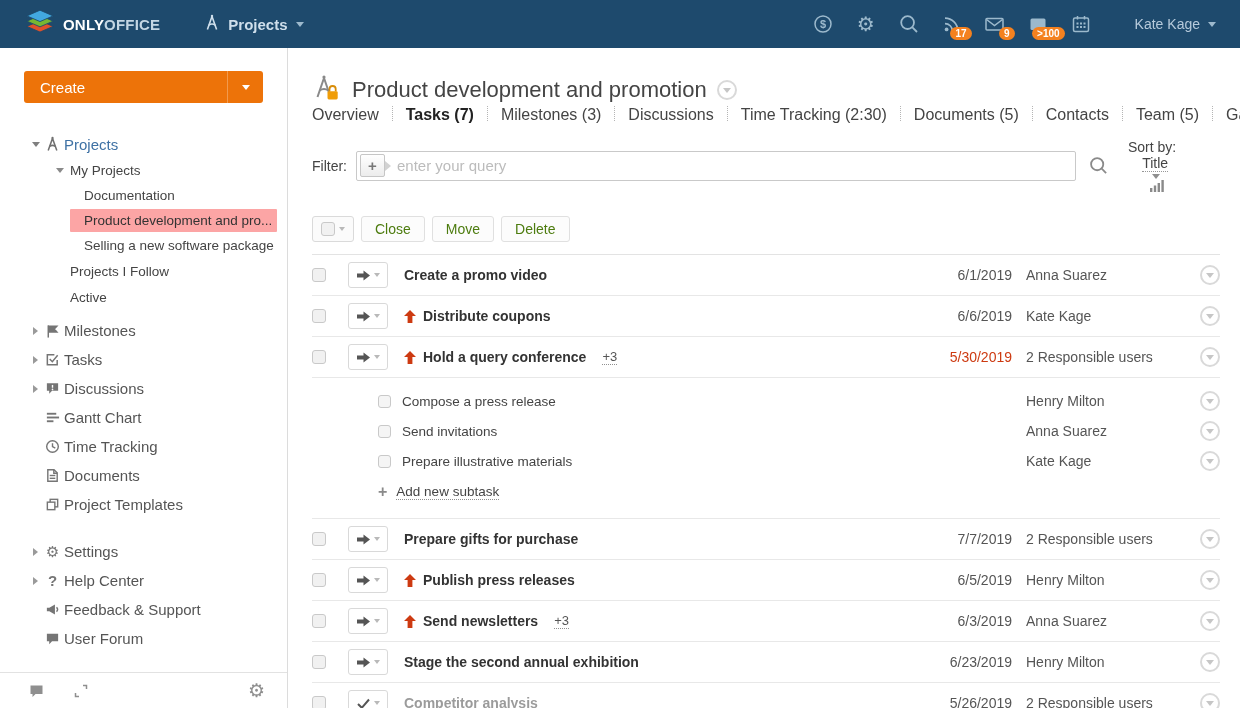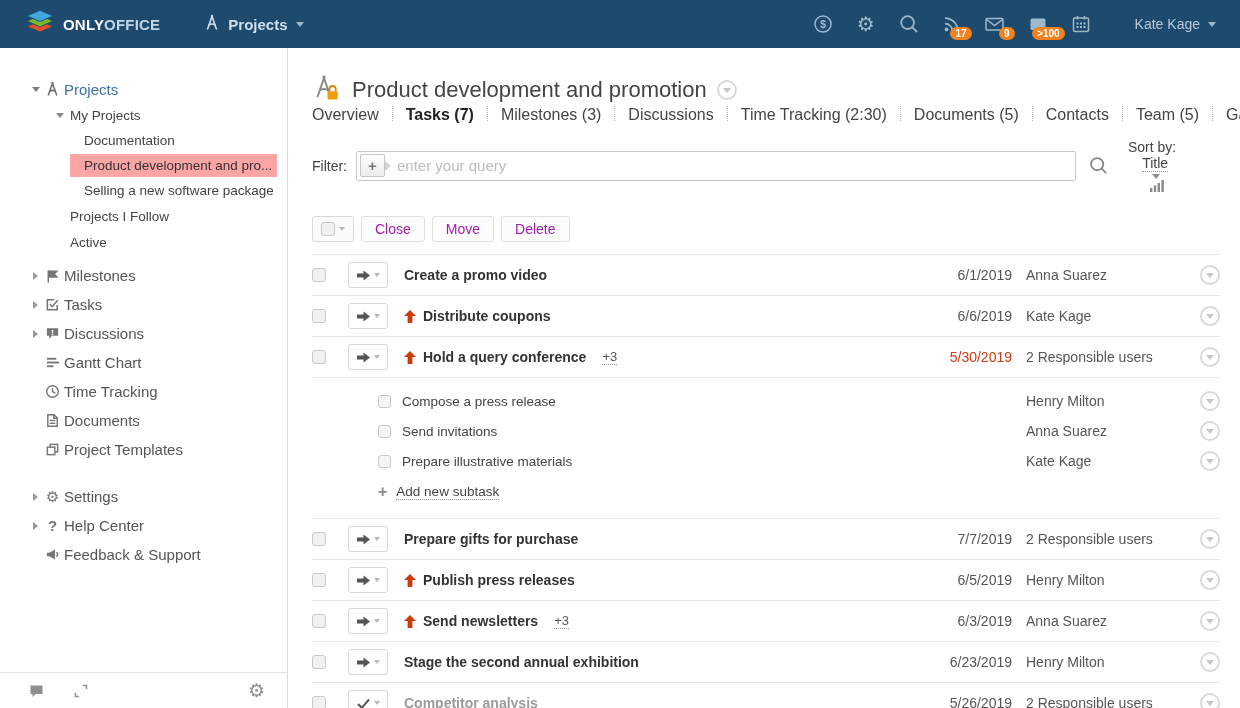--- a/index.html
+++ b/index.html
@@ -81,21 +81,21 @@
   .search-btn { margin-left:13px; cursor:pointer; display:flex; }
   .sort-area { margin-left:20px; display:flex; align-items:center; font-size:14px; color:#444;flex-direction:column; }
   .sort-value { margin-left:6px; border-bottom:1px dotted #979797; cursor:pointer; }
   .sort-caret { width:0;height:0;border-left:4px solid transparent;border-right:4px solid transparent;border-top:5px solid #8f8f8f; margin:2px 0 0 7px; cursor:pointer; }
   .sort-dir { margin-left:9px; cursor:pointer; display:flex; }
 
   
   .toolbar { margin-top:24px; display:flex; align-items:center; gap:7px; }
   .chk-dd { width:42px; height:26px; border:1px solid #dadada; border-radius:3px; background:#fbfbfb;
     display:flex; align-items:center; justify-content:center; gap:4px; cursor:pointer; }
-  .tb-btn { height:26px; border:1px solid #e0e0e0; border-radius:3px; background:#fcfcfc; color:#a21caf;
+  .tb-btn { height:26px; border:1px solid #e0e0e0; border-radius:3px; background:#fcfcfc; color:#4d7c0f;
     font-size:14px; padding:0 13px; display:flex; align-items:center; cursor:default; }
   .cb { width:14px; height:14px; border:1px solid #c9c9c9; border-radius:3px; background:#f1f1f1; flex-shrink:0; cursor:pointer; }
   .dd-caret { width:0;height:0;border-left:3.5px solid transparent;border-right:3.5px solid transparent;border-top:4.5px solid #b9b9b9; }
 
   
   .task-list { margin-top:12px; border-top:1px solid #e3e3e3; }
   .trow-task { height:41px; display:flex; align-items:center; border-bottom:1px solid #e8e8e8; }
   .act-btn { width:40px; height:26px; border:1px solid #d9d9d9; border-radius:3px; background:#fff; margin-left:22px;
     display:flex; align-items:center; justify-content:center; gap:4px; cursor:pointer; flex-shrink:0; }
   .task-title { margin-left:16px; font-size:14px; font-weight:bold; color:#333; cursor:pointer; white-space:nowrap; }
@@ -199,20 +199,26 @@
     <div class="user-menu">
       <span class="user-name">Kate Kage</span>
       <i class="tri-down-w"></i>
     </div>
   </div>
 </div>
 
 <div class="page">
 
   <div class="sidebar">
+    <div class="create-btn">
+      <span class="create-label">Create</span>
+      <span class="create-caret">
+          <i class="tri-down-wh"></i>
+        </span>
+    </div>
 
     <div class="tree">
       <div class="trow">
         <i class="caret-exp"></i>
         <span class="t-ic">
           <svg width="15" height="16" viewBox="0 0 16 17" fill="none" stroke="#707070" stroke-width="1.6">
             <circle cx="8" cy="2" r="1.2" fill="#707070" stroke="none"></circle>
             <path d="M8 2.5 L3.4 15.5 M8 2.5 L12.6 15.5"></path>
               <path d="M4.8 11.2 A5.2 5.2 0 0 1 11.2 11.2"></path>
           </svg>
@@ -333,20 +339,28 @@
         <span class="lbl-l1">Help Center</span>
       </div>
       <div class="trow module">
         <span class="t-ic">
           <svg width="15" height="15" viewBox="0 0 16 16">
             <path d="M2 6.2 v3.6 h2.6 l6 3.6 V2.6 l-6 3.6 z" fill="#757575"></path>
             <path d="M12.3 5.6 a3.4 3.4 0 0 1 0 4.8" fill="none" stroke="#757575" stroke-width="1.4"></path>
           </svg>
         </span>
         <span class="lbl-l1">Feedback &amp; Support</span>
+      </div>
+      <div class="trow module">
+        <span class="t-ic">
+          <svg width="15" height="15" viewBox="0 0 16 16">
+            <path d="M2 3 h12 v8 h-6.5 l-3 3 v-3 H2 z" fill="#757575"></path>
+          </svg>
+        </span>
+        <span class="lbl-l1">User Forum</span>
       </div>
     </div>
 
     <div class="side-bottom">
       <span class="sb-ic">
         <svg width="17" height="16" viewBox="0 0 16 16">
             <path d="M2 2.5 h12 v8.5 h-7 l-3 3 v-3 H2 z" fill="#8f8f8f"></path>
           </svg>
       </span>
       <span class="sb-ic">

